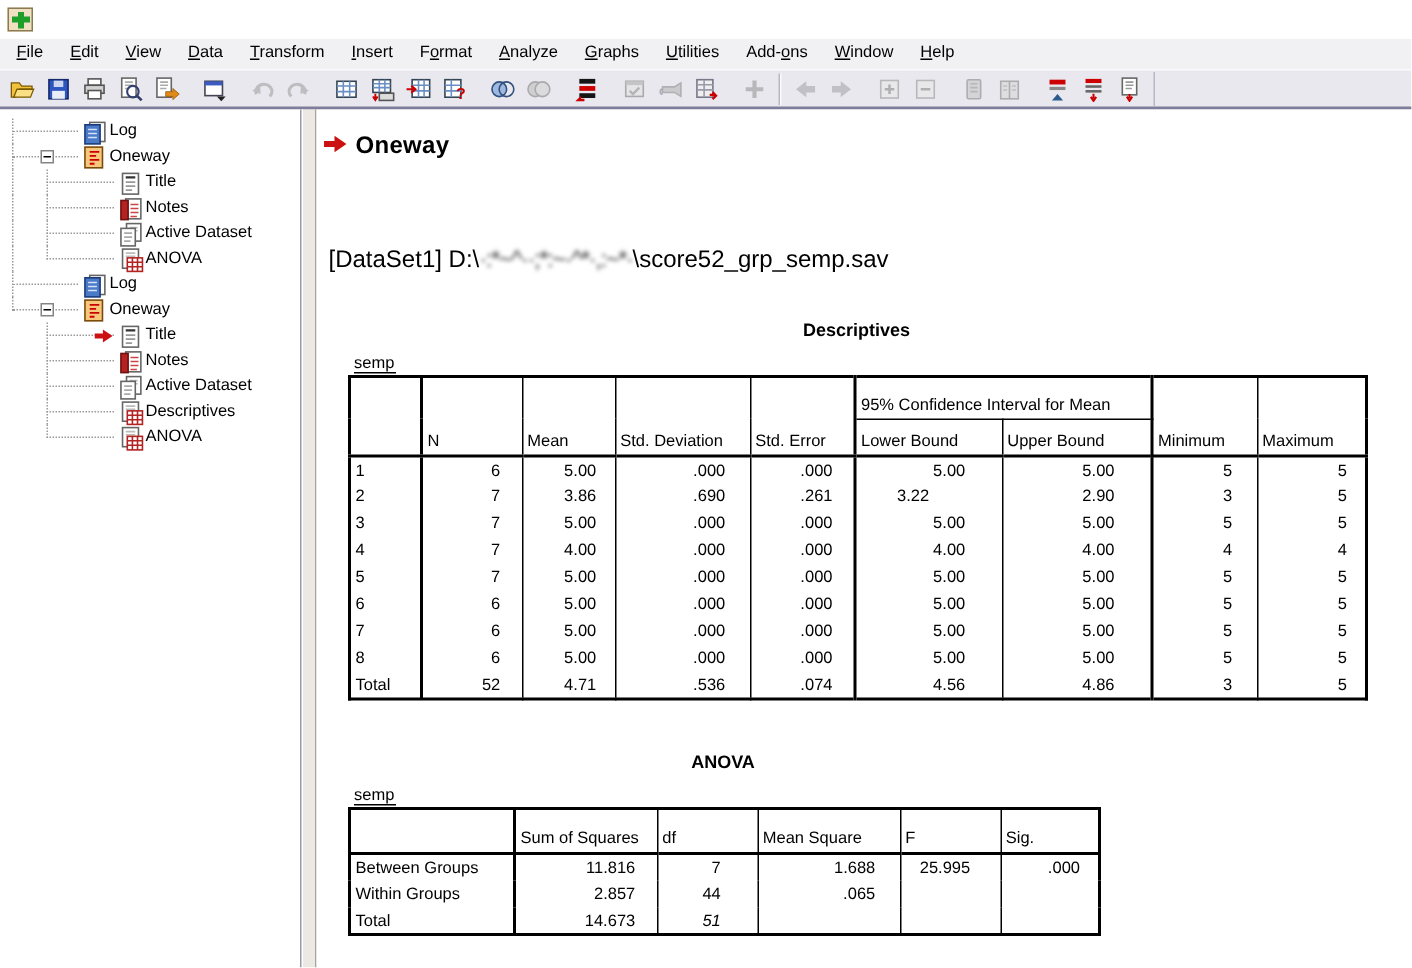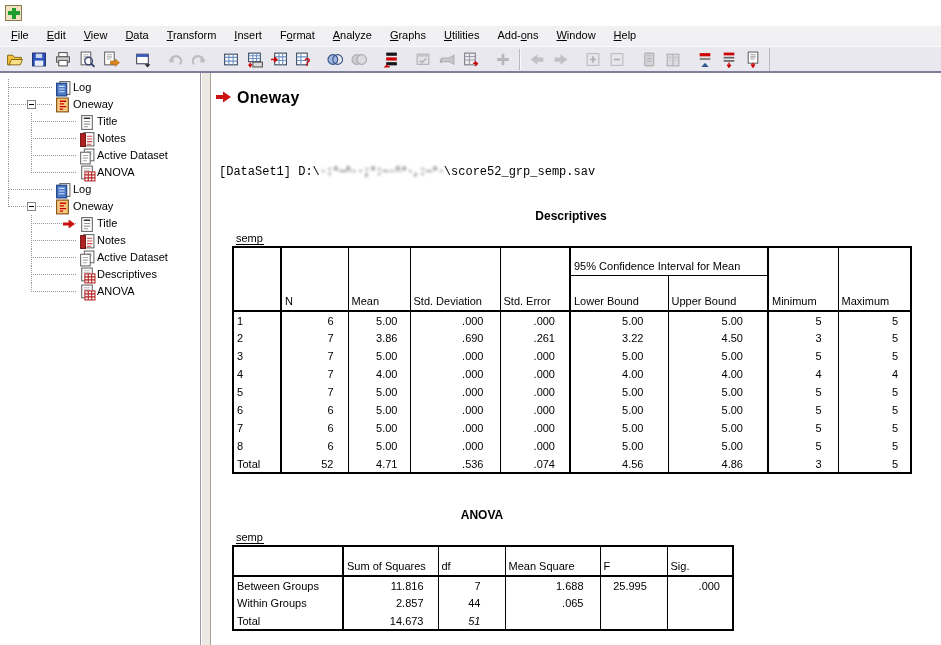--- a/index.html
+++ b/index.html
@@ -54,22 +54,22 @@
   .tree-row .ebox { position:absolute; width:9px; height:9px; top:4px; background:#fff;
                     border:1px solid #848484; }
   .tree-row .ebox::before { content:""; position:absolute; left:1px; top:3px; width:5px; height:1px; background:#000; }
   .tree-row .ticon { position:absolute; top:1px; width:16px; height:15px; }
   .tree-row .tlabel { position:absolute; top:2px; font-size:11px; }
   .tree-row .cur-arrow { position:absolute; top:4px; }
 
   
   .heading-row { display:flex; align-items:center; gap:6px; margin:0 0 0 5px; height:22px; }
   .heading-text { font-size:16px; font-weight:bold; letter-spacing:.2px; }
-  .dataset-line { margin:56px 0 0 8px; font-family:Liberation Mono, monospace;
-                  font-size:12px; white-space:pre; }
+  .dataset-line { margin:56px 0 0 8px; font-family:Liberation Sans, sans-serif;
+                  font-size:16px; white-space:pre; }
   .scribble { filter:blur(1.4px); letter-spacing:-1px; color:#3a3a3a; }
   .obj { margin-left:21px; }
   .obj-title { font-weight:bold; font-size:12px; text-align:center; }
   .desc-title { width:678px; margin-top:30px; }
   .anova-title { width:500px; margin-top:34px; }
   .tbl-caption { display:inline-block; font-size:11px; border-bottom:1px solid #000;
                  margin:9px 0 0 4px; padding:0 1px 0 0; }
   table.spss { border-collapse:collapse; border:2px solid #000; background:#fff; }
   table.spss th, table.spss td { font-size:11px; font-weight:normal; padding:1px 3px; }
   table.spss th { text-align:left; vertical-align:bottom; padding-bottom:3px; line-height:12px; }
@@ -542,21 +542,21 @@
                   <th class="hbot" rowspan="2"></th>
                   <th class="v2 hbot" rowspan="2">N</th>
                   <th class="v1 hbot" rowspan="2">Mean</th>
                   <th class="v1 hbot" rowspan="2">Std. Deviation</th>
                   <th class="v1 hbot" rowspan="2">Std. Error</th>
                   <th class="v2 ci" colspan="2" style="height: 28px;">95% Confidence Interval for Mean</th>
                   <th class="v2 hbot" rowspan="2">Minimum</th>
                   <th class="v1 hbot" rowspan="2">Maximum</th>
                 </tr>
                 <tr>
-                  <th class="v2 hbot" style="height: 36px;">Lower Bound</th>
+                  <th class="v2 hbot" style="height: 25px;">Lower Bound</th>
                   <th class="v1 hbot">Upper Bound</th>
                 </tr>
               </thead>
               <tbody>
                 <tr>
                   <td class="rowlab">1</td>
                   <td class="v2 num" style="padding-right: 14px;">6</td>
                   <td class="v1 num" style="padding-right: 12px;">5.00</td>
                   <td class="v1 num" style="padding-right: 16px;">.000</td>
                   <td class="v1 num" style="padding-right: 14px;">.000</td>
@@ -564,22 +564,22 @@
                   <td class="v1 num" style="padding-right: 24px;">5.00</td>
                   <td class="v2 num" style="padding-right: 16px;">5</td>
                   <td class="v1 num" style="padding-right: 12px;">5</td>
                 </tr>
                 <tr>
                   <td class="rowlab">2</td>
                   <td class="v2 num" style="padding-right: 14px;">7</td>
                   <td class="v1 num" style="padding-right: 12px;">3.86</td>
                   <td class="v1 num" style="padding-right: 16px;">.690</td>
                   <td class="v1 num" style="padding-right: 14px;">.261</td>
-                  <td class="v2 num" style="padding-right: 24px;">3.22</td>
-                  <td class="v1 num" style="padding-right: 24px;">4.50</td>
+                  <td class="v2 num" style="padding-right: 24px; text-align: center;">3.22</td>
+                  <td class="v1 num" style="padding-right: 24px;">2.90</td>
                   <td class="v2 num" style="padding-right: 16px;">3</td>
                   <td class="v1 num" style="padding-right: 12px;">5</td>
                 </tr>
                 <tr>
                   <td class="rowlab">3</td>
                   <td class="v2 num" style="padding-right: 14px;">7</td>
                   <td class="v1 num" style="padding-right: 12px;">5.00</td>
                   <td class="v1 num" style="padding-right: 16px;">.000</td>
                   <td class="v1 num" style="padding-right: 14px;">.000</td>
                   <td class="v2 num" style="padding-right: 24px;">5.00</td>

